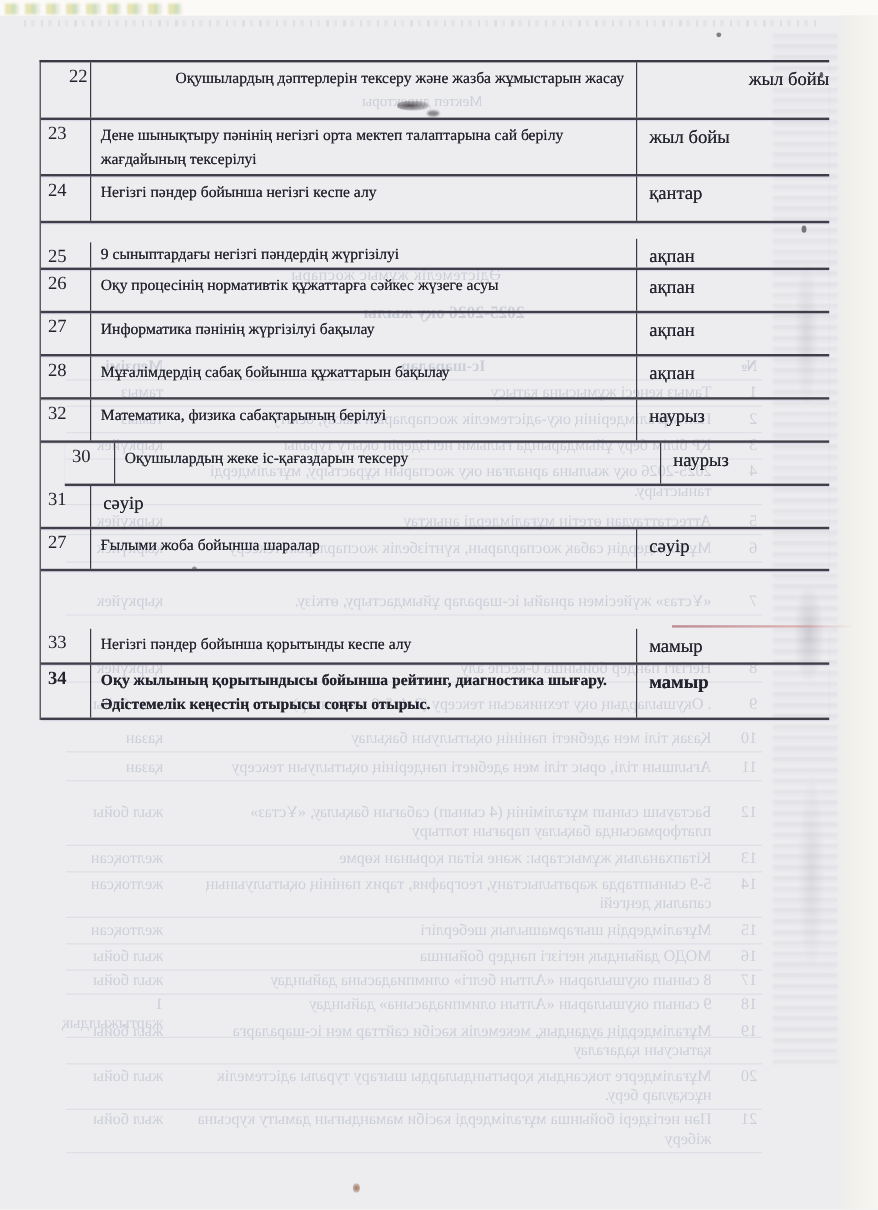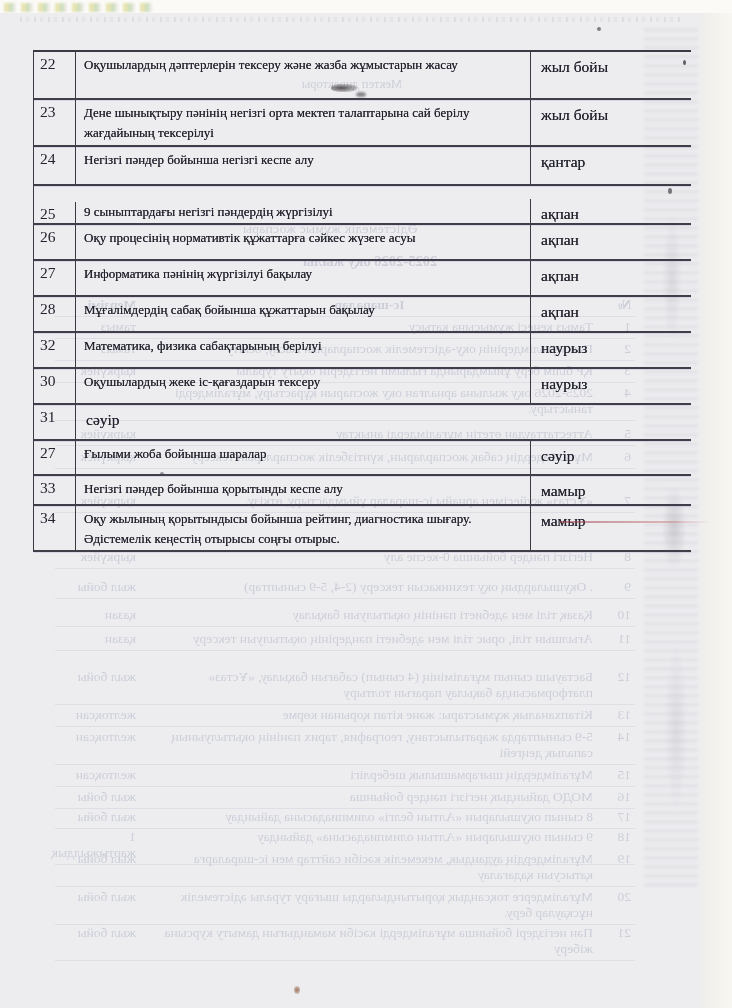--- a/index.html
+++ b/index.html
@@ -237,21 +237,21 @@
 
   <div class="b-row" style="top: 924px;">
     <div class="b-num">21</div>
     <div class="b-task">Пән негіздері бойынша мұғалімдерді кәсіби мамандығын дамыту курсына жіберу</div>
     <div class="b-month">жыл бойы</div>
   </div>
 </div>
 </div>
 
 <div class="doc-table" id="doc-table">
-  <div class="row" style="min-height: 46px;">
+  <div class="row" style="min-height: 46px; text-align: right;">
     <div class="c-num">22</div>
     <div class="c-task">Оқушылардың дәптерлерін тексеру және жазба жұмыстарын жасау</div>
     <div class="c-month">жыл бойы</div>
   </div>
 
   <div class="row" style="min-height: 45px;">
     <div class="c-num">23</div>
     <div class="c-task">Дене  шынықтыру  пәнінің негізгі орта мектеп талаптарына сай берілу жағдайының тексерілуі</div>
     <div class="c-month">жыл бойы</div>
   </div>
@@ -285,44 +285,44 @@
     <div class="c-task">Мұғалімдердің сабақ бойынша  құжаттарын бақылау</div>
     <div class="c-month">ақпан</div>
   </div>
 
   <div class="row" style="min-height: 34px;">
     <div class="c-num">32</div>
     <div class="c-task">Математика, физика сабақтарының берілуі</div>
     <div class="c-month">наурыз</div>
   </div>
 
-  <div class="row" style="min-height: 34px;">
+  <div class="row" style="min-height: 34px; margin-left: 20px;">
     <div class="c-num">30</div>
     <div class="c-task">Оқушылардың жеке іс-қағаздарын тексеру</div>
     <div class="c-month">наурыз</div>
   </div>
 
   <div class="row" style="min-height: 34px;">
     <div class="c-num">31</div>
     <div class="c-month">сәуір</div>
   </div>
 
   <div class="row" style="min-height: 33px;">
     <div class="c-num">27</div>
     <div class="c-task">Ғылыми жоба бойынша шаралар</div>
     <div class="c-month">сәуір</div>
   </div>
 
-  <div class="row" style="min-height: 28px;">
+  <div class="row" style="min-height: 28px; margin-top: 48px;">
     <div class="c-num">33</div>
     <div class="c-task">Негізгі пәндер бойынша қорытынды кеспе алу</div>
     <div class="c-month">мамыр</div>
   </div>
 
-  <div class="row" style="min-height: 42px;">
+  <div class="row" style="min-height: 42px; font-weight: bold;">
     <div class="c-num">34</div>
     <div class="c-task">Оқу жылының қорытындысы бойынша рейтинг, диагностика шығару. Әдістемелік кеңестің  отырысы соңғы отырыс.</div>
     <div class="c-month">мамыр</div>
   </div>
 </div>
 <div class="red-tail"></div>
 
 <div class="speck" style="left:331px;top:84px;width:26px;height:8px;background:radial-gradient(ellipse at 40% 50%,rgba(60,55,60,.85),rgba(90,85,90,.4) 60%,transparent);filter:blur(.6px);border-radius:40%;z-index:3"></div>
 <div class="speck" style="left:356px;top:92px;width:10px;height:5px;background:rgba(70,65,70,.6);filter:blur(.8px);z-index:3"></div>
 <div class="speck" style="left:597px;top:27px;width:4px;height:4px;background:rgba(80,78,85,.7);filter:blur(.4px)"></div>

